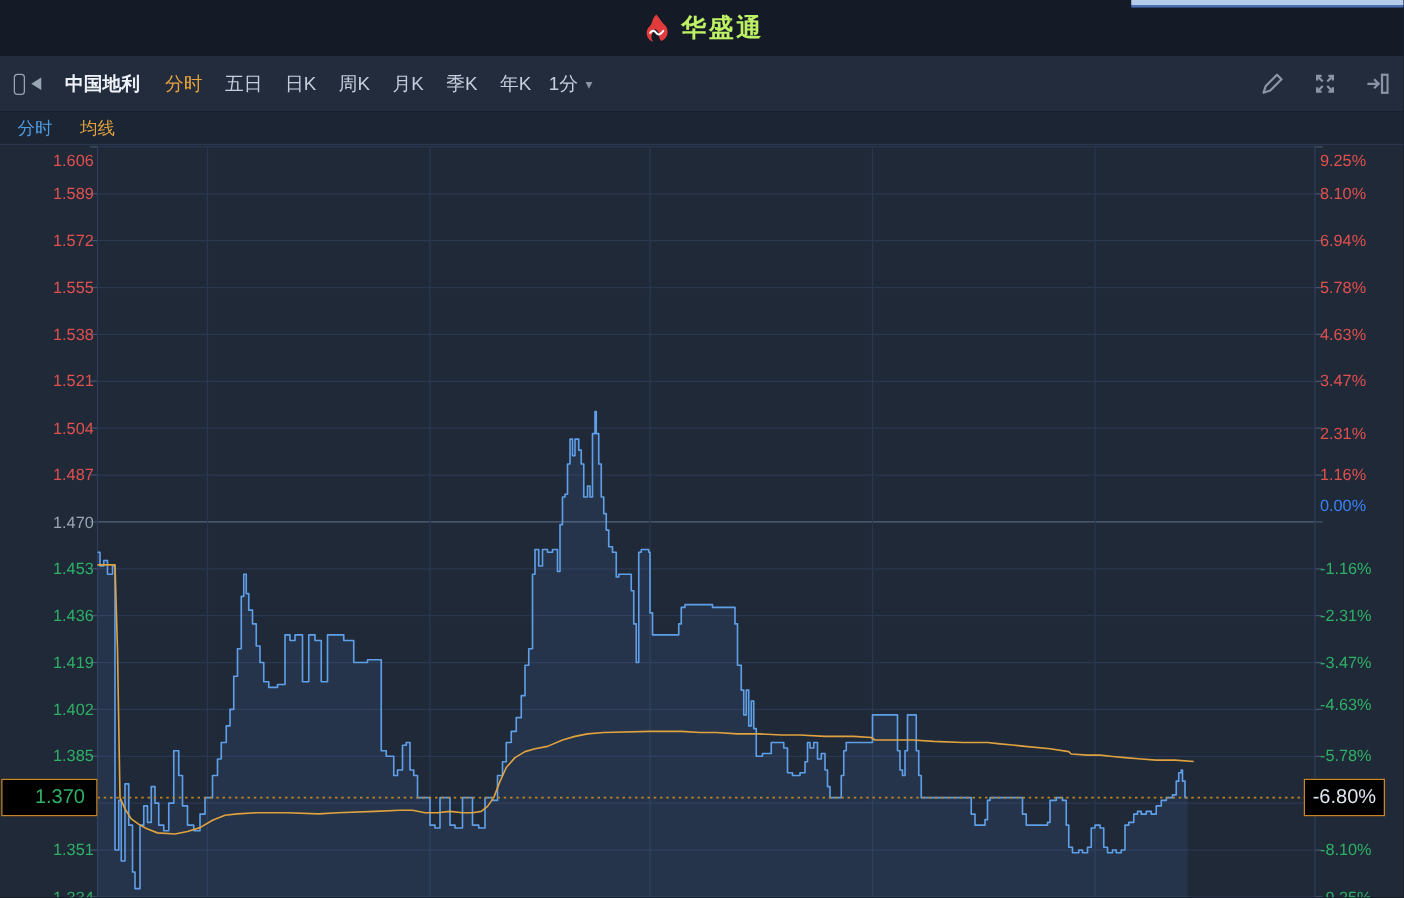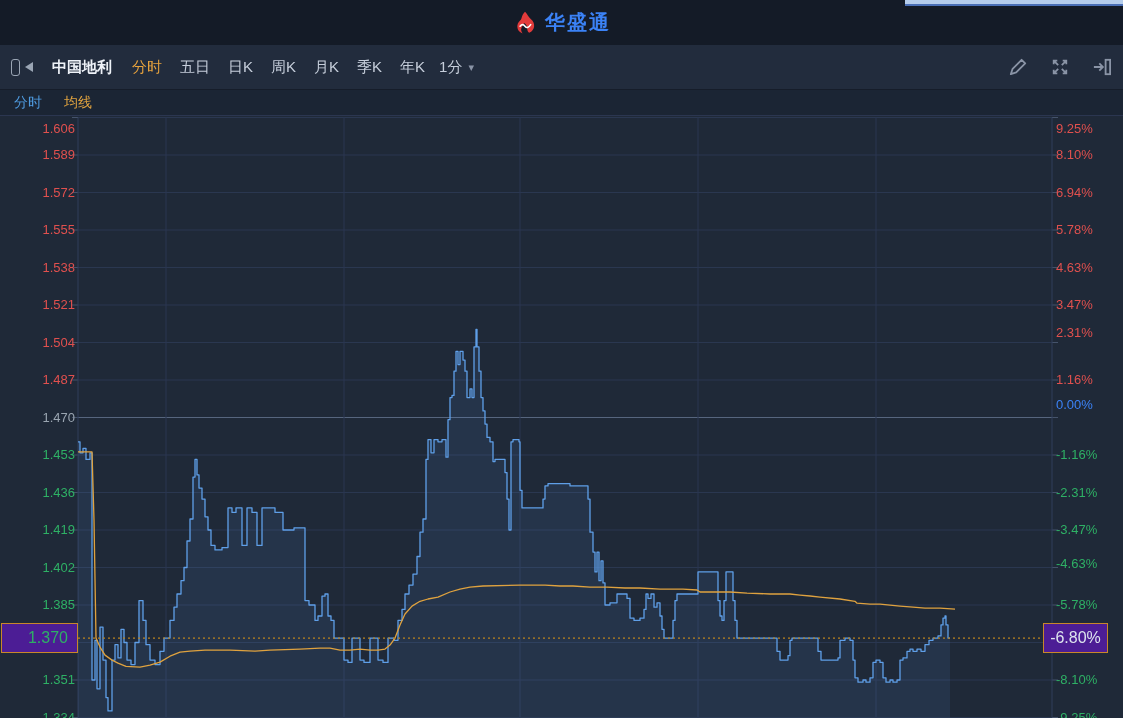--- a/index.html
+++ b/index.html
@@ -2,21 +2,21 @@
 <html><head>
 <meta charset="utf-8">
 <style>
   html,body{margin:0;padding:0;background:#10161f;}
   #app{position:relative;width:1123px;height:718px;overflow:hidden;background:#1f2938;
        font-family:"Liberation Sans","DejaVu Sans",sans-serif;-webkit-font-smoothing:antialiased;}
   
   #topbar{position:absolute;left:0;top:0;width:1123px;height:45px;background:#141b27;
           display:flex;align-items:center;justify-content:center;}
   #logo{display:flex;align-items:center;gap:7px;}
-  #logo .brand{color:#3b82f6;font-size:20px;font-weight:bold;letter-spacing:2px;text-align:right;}
+  #logo .brand{color:#bef264;font-size:20px;font-weight:bold;letter-spacing:2px;text-align:right;}
   
   #win-edge{position:absolute;right:0;top:0;width:218px;height:4px;background:#b5cdeb;}
   #win-edge-line{position:absolute;right:0;top:4px;width:218px;height:2px;background:#4a6fb5;}
   
   #toolbar{position:absolute;left:0;top:45px;width:1123px;height:44px;background:#222c3d;
            display:flex;align-items:center;border-bottom:1px solid #161d2a;}
   #collapse{width:26px;height:20px;margin-left:11px;position:relative;cursor:pointer;}
   #collapse .pill{position:absolute;left:0;top:2px;width:7px;height:15px;border:1.5px solid #9aa5b4;border-radius:3px;}
   #collapse .tri{position:absolute;left:14px;top:5px;width:0;height:0;border-top:5px solid transparent;
                  border-bottom:5px solid transparent;border-right:8px solid #9aa5b4;}
@@ -32,21 +32,21 @@
   
   #legend{position:absolute;left:0;top:90px;width:1123px;height:26px;background:#1b2534;
           border-bottom:1px solid #2b3650;display:flex;align-items:center;gap:22px;padding-left:14px;box-sizing:border-box;}
   .legend-item{font-size:14px;cursor:pointer;}
   
   #chart-svg{position:absolute;left:0;top:0;width:1123px;height:718px;}
   #axis-labels{position:absolute;left:0;top:0;width:1107px;height:718px;pointer-events:none;}
   .tickL{position:absolute;left:0;width:75px;text-align:right;font-size:13px;line-height:16px;}
   .tickR{position:absolute;left:1056px;width:66px;text-align:left;font-size:13px;line-height:16px;}
   .px-box{position:absolute;box-sizing:border-box;height:30px;border:1px solid #c8872a;
-          background:#4c1d95;font-size:16px;line-height:28px;z-index:5;}
+          background:#000000;font-size:16px;line-height:28px;z-index:5;}
   #price-box{left:1px;width:77px;color:#2eb065;text-align:right;padding-right:9px;}
   #pct-box{left:1043px;width:65px;color:#dde4ee;text-align:center;}
 </style>
 </head>
 <body>
 <div id="app">
 
   <svg id="chart-svg">
       <line x1="78" x2="1052" y1="117.5" y2="117.5" stroke="#2a3750" stroke-width="1"></line>
       <line x1="72" x2="78" y1="117.5" y2="117.5" stroke="#45536b" stroke-width="1"></line>
@@ -118,21 +118,21 @@
       <div class="tickR" style="top:147.0px;color:#e0504e">8.10%</div>
       <div class="tickL" style="top:184.5px;color:#e0504e">1.572</div>
       <div class="tickR" style="top:184.5px;color:#e0504e">6.94%</div>
       <div class="tickL" style="top:222.0px;color:#e0504e">1.555</div>
       <div class="tickR" style="top:222.0px;color:#e0504e">5.78%</div>
       <div class="tickL" style="top:259.5px;color:#e0504e">1.538</div>
       <div class="tickR" style="top:259.5px;color:#e0504e">4.63%</div>
       <div class="tickL" style="top:297.0px;color:#e0504e">1.521</div>
       <div class="tickR" style="top:297.0px;color:#e0504e">3.47%</div>
       <div class="tickL" style="top:334.5px;color:#e0504e">1.504</div>
-      <div class="tickR" style="top:325px;color:#e0504e">2.31%</div>
+      <div class="tickR" style="top:339px;color:#e0504e">2.31%</div>
       <div class="tickL" style="top:372.0px;color:#e0504e">1.487</div>
       <div class="tickR" style="top:372.0px;color:#e0504e">1.16%</div>
       <div class="tickL" style="top:409.5px;color:#9aa5b1">1.470</div>
       <div class="tickR" style="top:397px;color:#3b82f6">0.00%</div>
       <div class="tickL" style="top:447.0px;color:#2eb065">1.453</div>
       <div class="tickR" style="top:447.0px;color:#2eb065">-1.16%</div>
       <div class="tickL" style="top:484.5px;color:#2eb065">1.436</div>
       <div class="tickR" style="top:484.5px;color:#2eb065">-2.31%</div>
       <div class="tickL" style="top:522.0px;color:#2eb065">1.419</div>
       <div class="tickR" style="top:522.0px;color:#2eb065">-3.47%</div>

